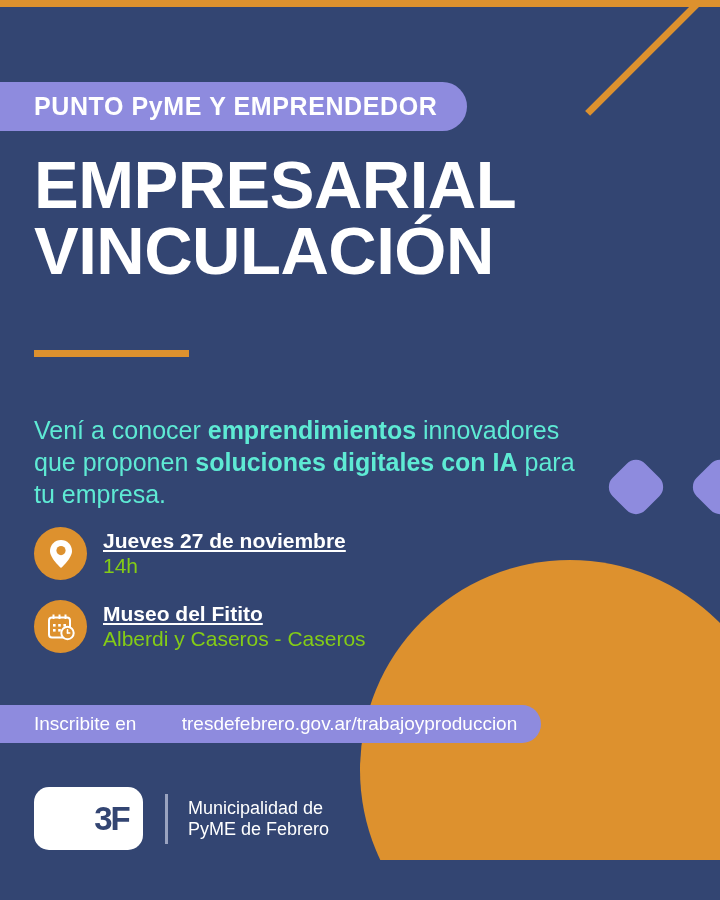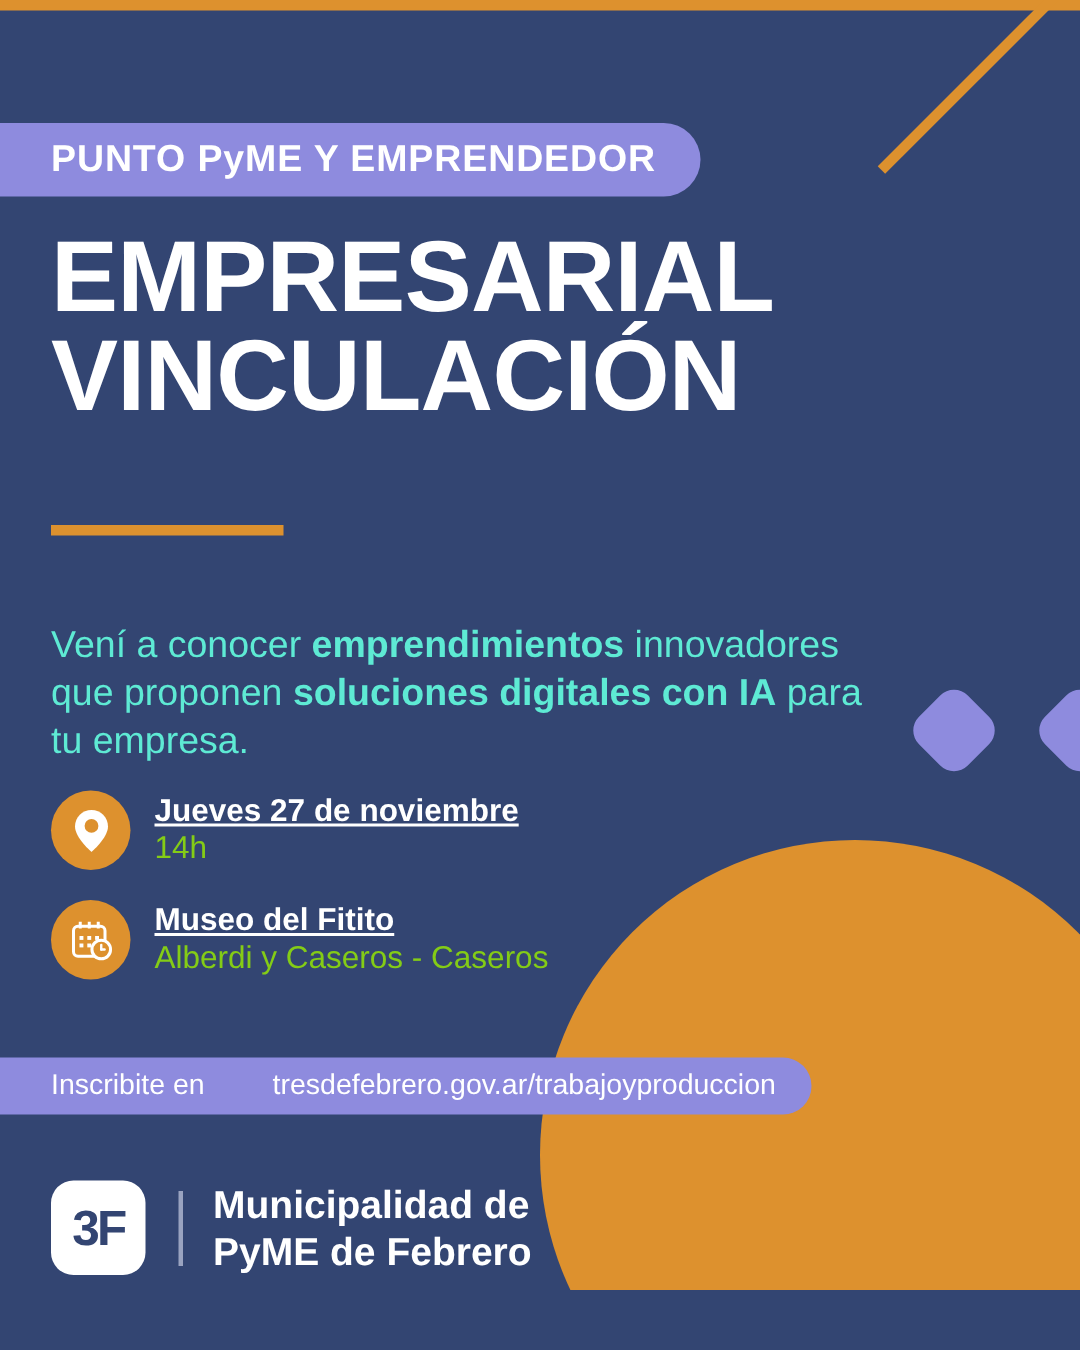--- a/index.html
+++ b/index.html
@@ -192,37 +192,38 @@
     align-items: center;
   }
   .logo-mark {
     width: 63px;
     height: 63px;
     border-radius: 15px;
     background: #ffffff;
     display: flex;
     align-items: center;
     justify-content: center;
+    padding-left: 46px;
   }
   .logo-mark span {
     color: #334572;
     font-size: 33px;
     font-weight: bold;
     letter-spacing: -2px;
   }
   .logo-divider {
     width: 3px;
     height: 50px;
     background: #9aa3c0;
     margin: 0 20px 0 22px;
   }
   .logo-name {
     color: #ffffff;
-    font-size: 26px;
-    font-weight: bold;
+    font-size: 18px;
+    font-weight: normal;
     line-height: 1.16;
   }
 </style>
 </head>
 <body>
 
 <div class="poster">
 
   <div class="top-rule"></div>
 

